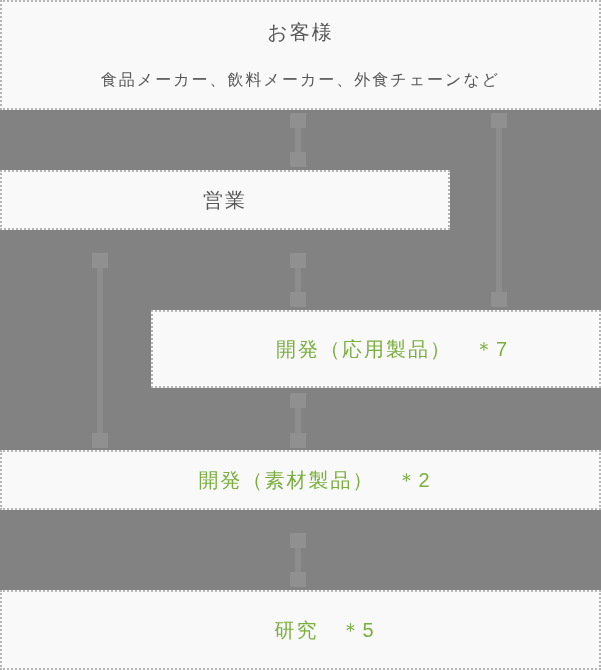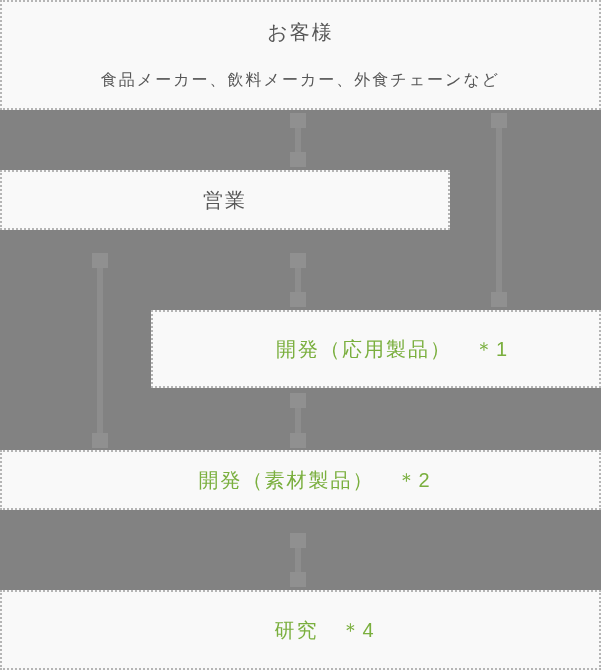--- a/index.html
+++ b/index.html
@@ -82,36 +82,36 @@
     <span class="conn-square conn-square--top"></span>
     <span class="conn-square conn-square--bottom"></span>
   </div>
   <div class="connector" id="conn-sales-devmaterial">
     <span class="conn-line"></span>
     <span class="conn-square conn-square--top"></span>
     <span class="conn-square conn-square--bottom"></span>
   </div>
 
   <section class="box" id="box-dev-applied">
-    <div class="box-label box-label--green">開発（応用製品）　＊1</div>
+    <div class="box-label box-label--green">開発（応用製品）　＊7</div>
   </section>
 
   <div class="connector" id="conn-devapplied-devmaterial">
     <span class="conn-line"></span>
     <span class="conn-square conn-square--top"></span>
     <span class="conn-square conn-square--bottom"></span>
   </div>
 
   <section class="box" id="box-dev-material">
     <div class="box-label box-label--green">開発（素材製品）　＊2</div>
   </section>
 
   <div class="connector" id="conn-devmaterial-research">
     <span class="conn-line"></span>
     <span class="conn-square conn-square--top"></span>
     <span class="conn-square conn-square--bottom"></span>
   </div>
 
   <section class="box" id="box-research">
-    <div class="box-label box-label--green">研究　＊4</div>
+    <div class="box-label box-label--green">研究　＊5</div>
   </section>
 
 </div>
 
 </body></html>

